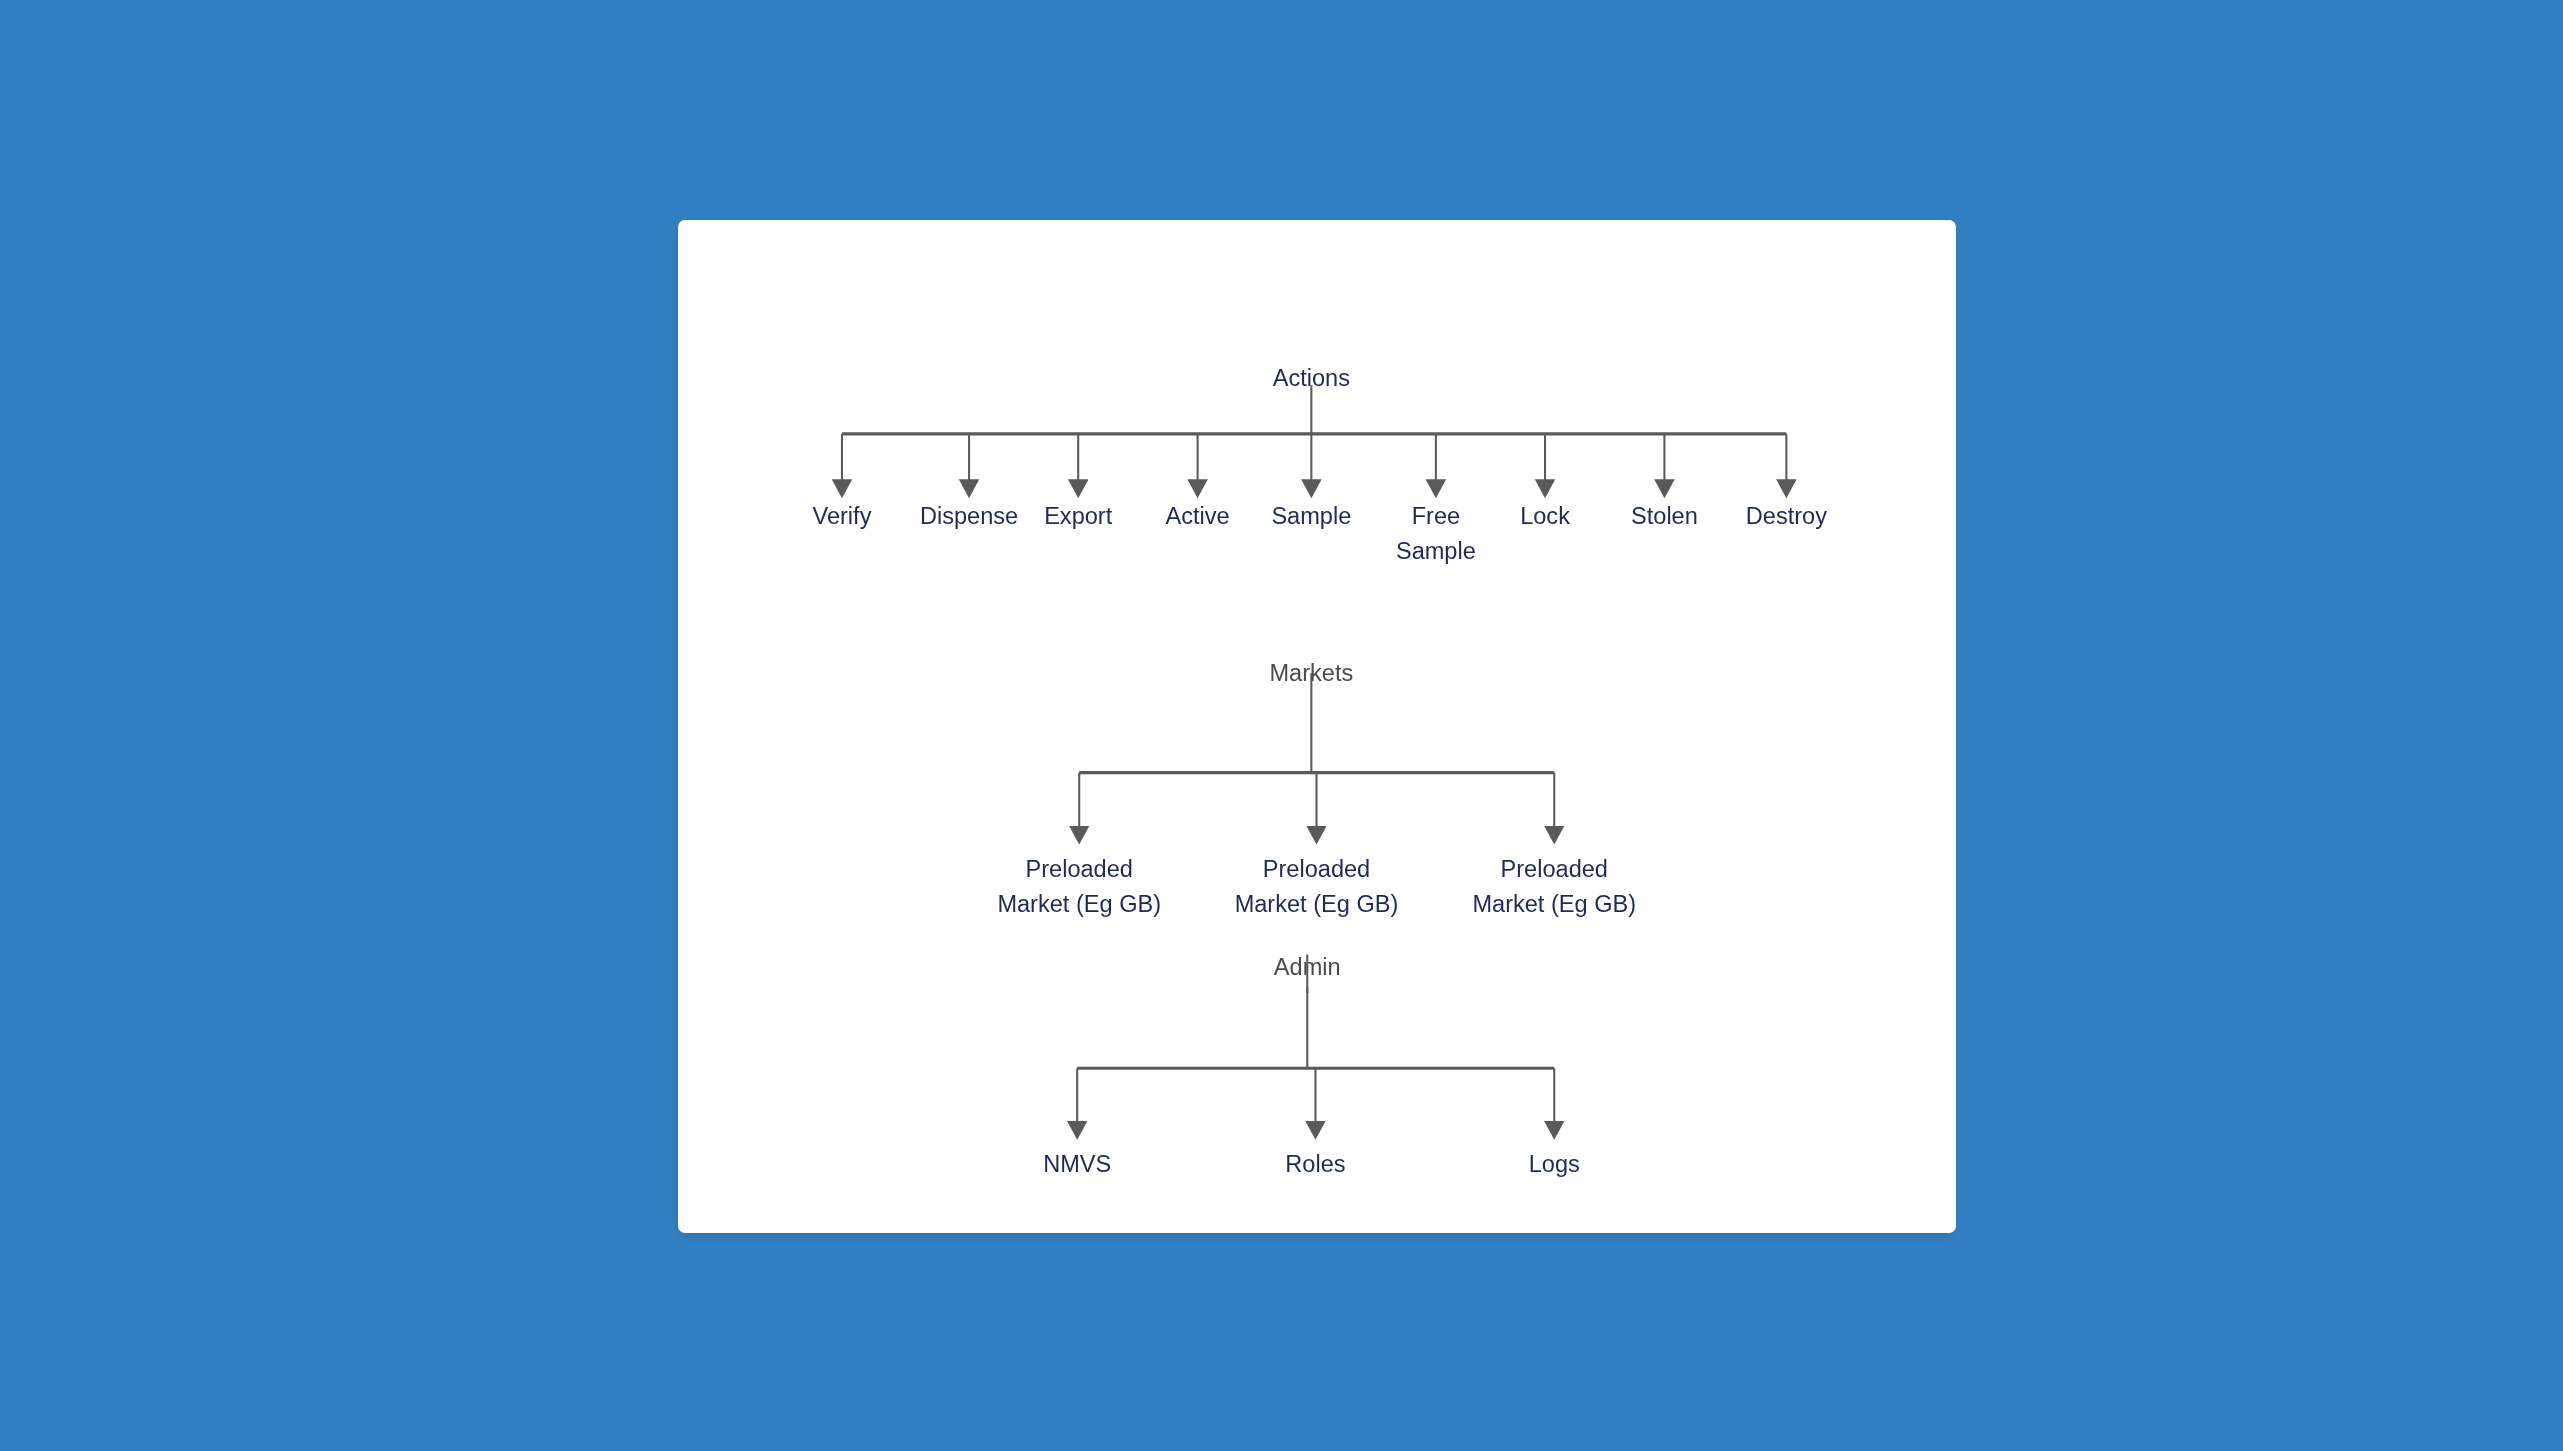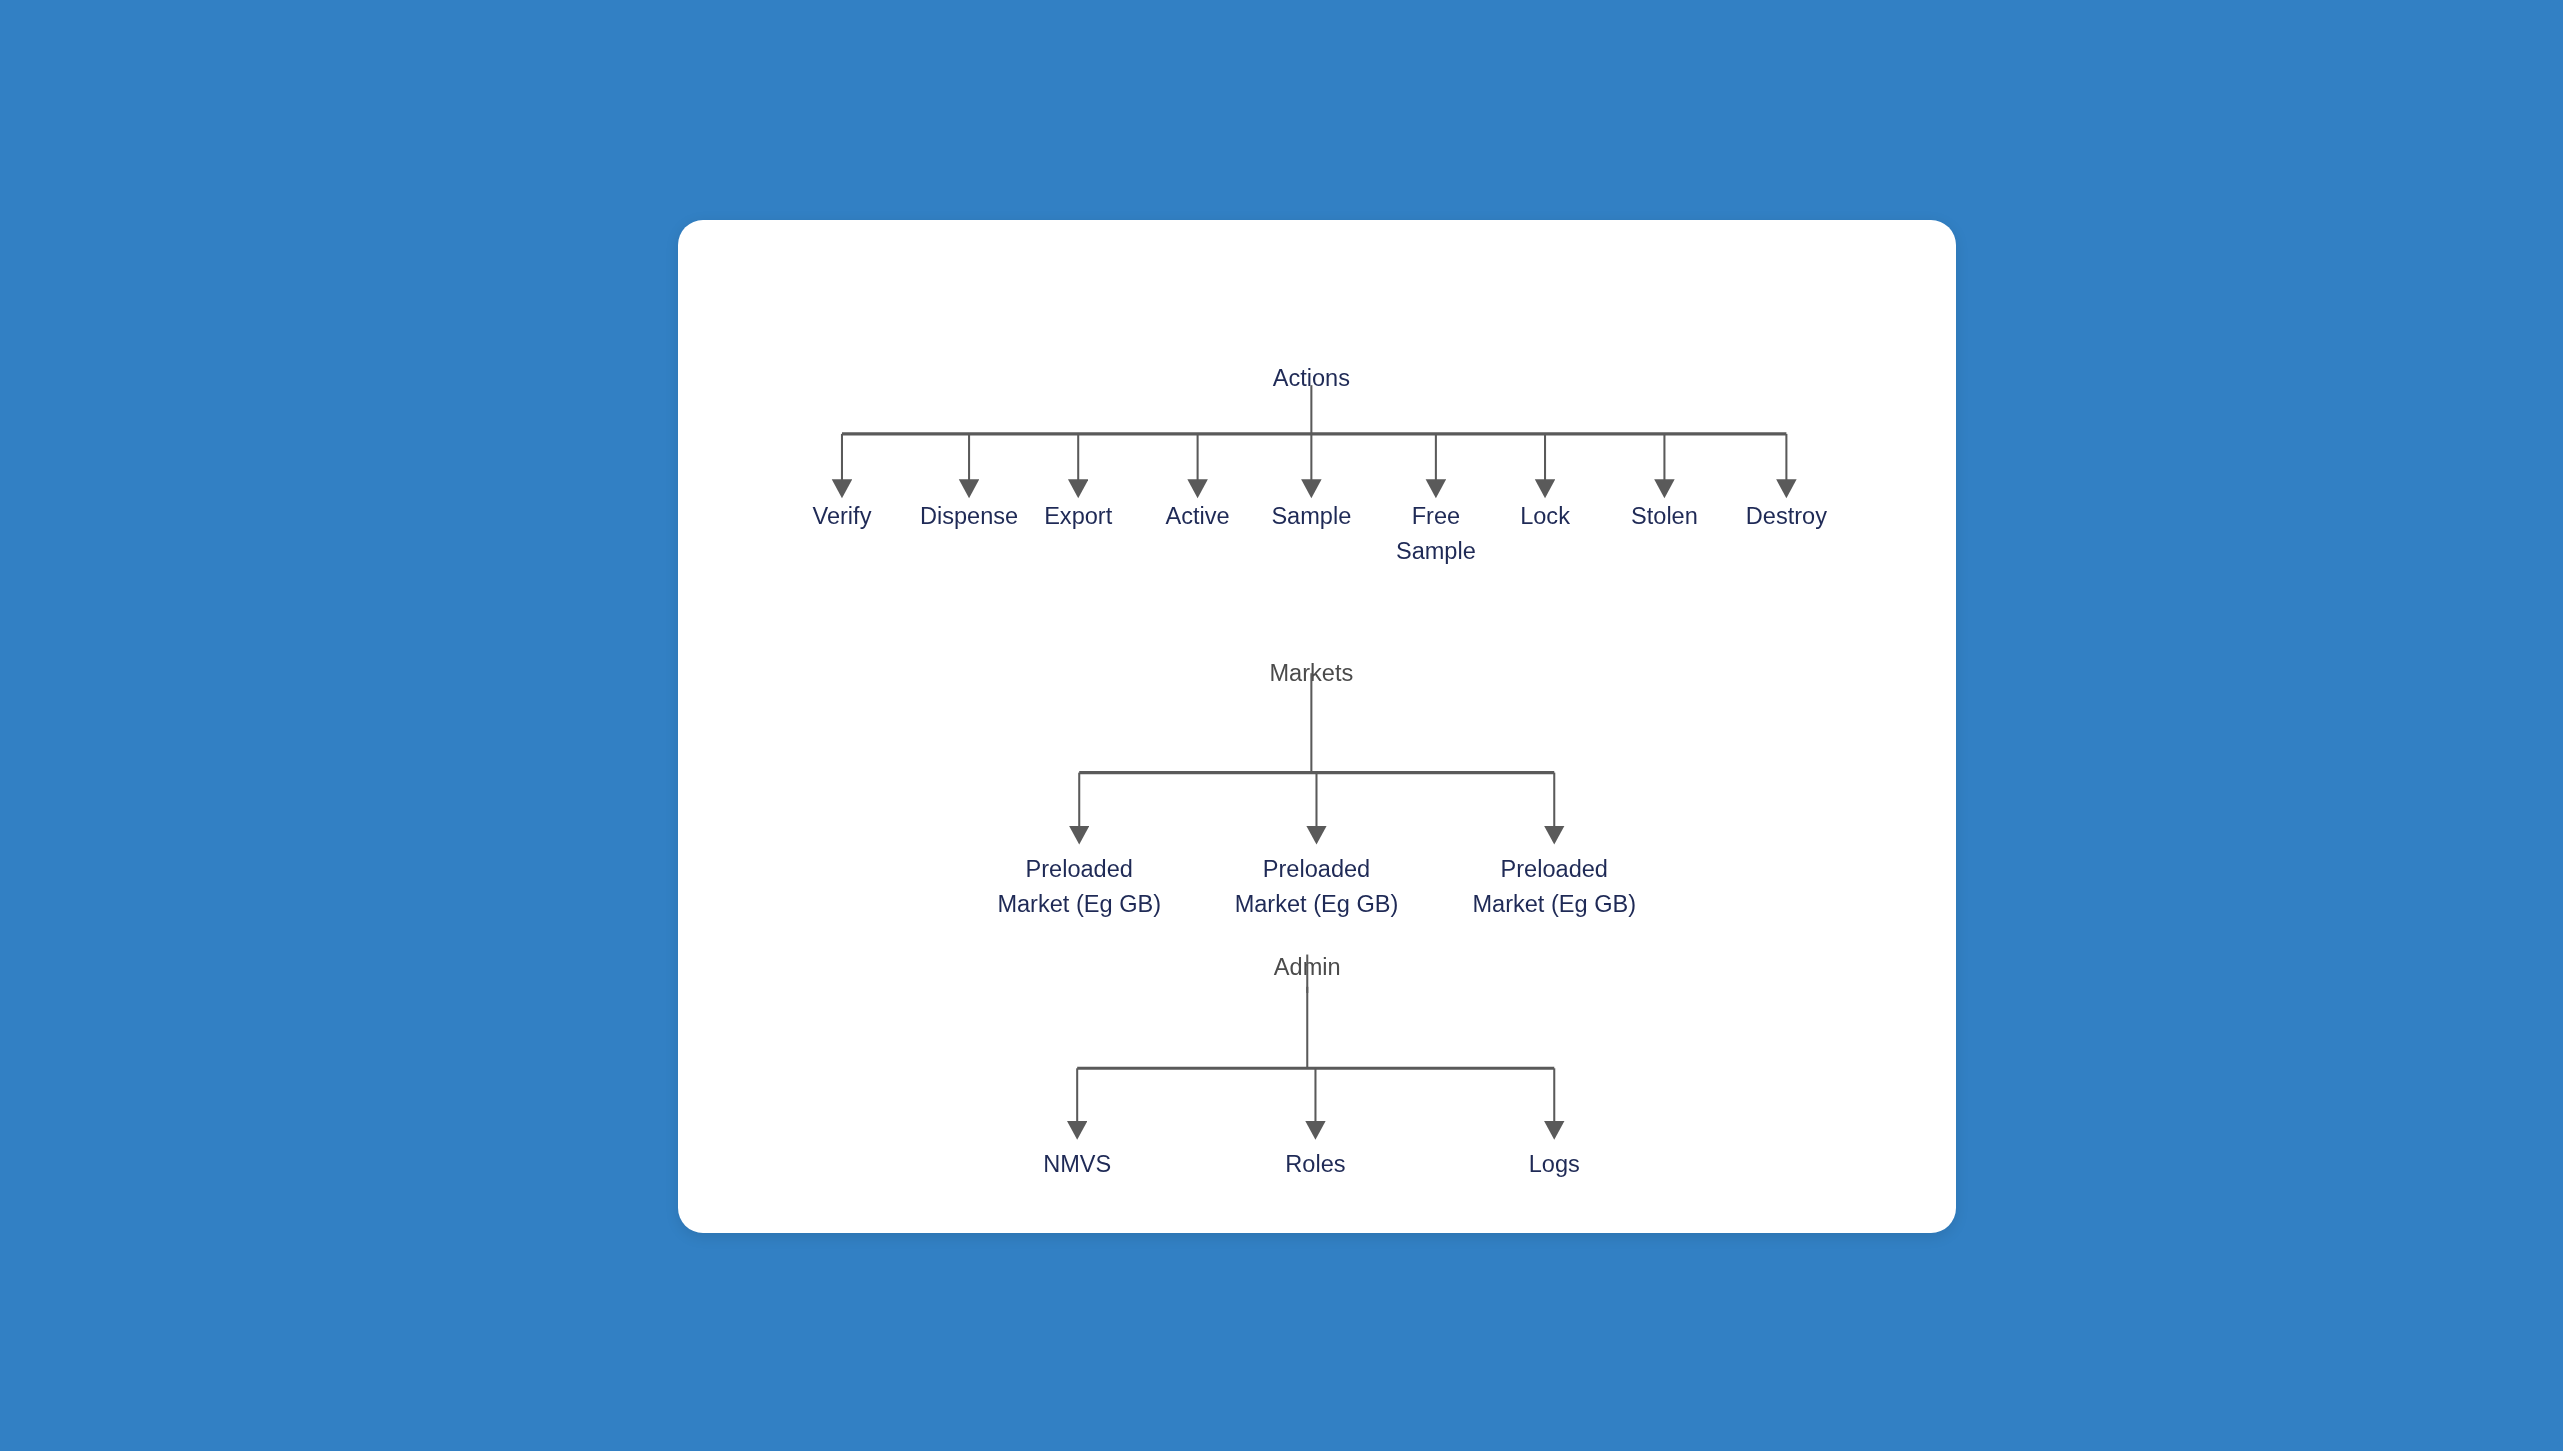--- a/index.html
+++ b/index.html
@@ -17,21 +17,21 @@
     height: 1452px;
     background: #3280C4;
   }
   #card {
     position: absolute;
     left: 678px;
     top: 220px;
     width: 1278px;
     height: 1013px;
     background: #FFFFFF;
-    border-radius: 25px;
+    border-radius: 7px;
     box-shadow: 0 3.1px 13.3px rgba(0,0,0,0.10);
     overflow: hidden;
   }
   #diagram {
     position: absolute;
     left: 0;
     top: 0;
     width: 1278px;
     height: 1013px;
     display: block;

